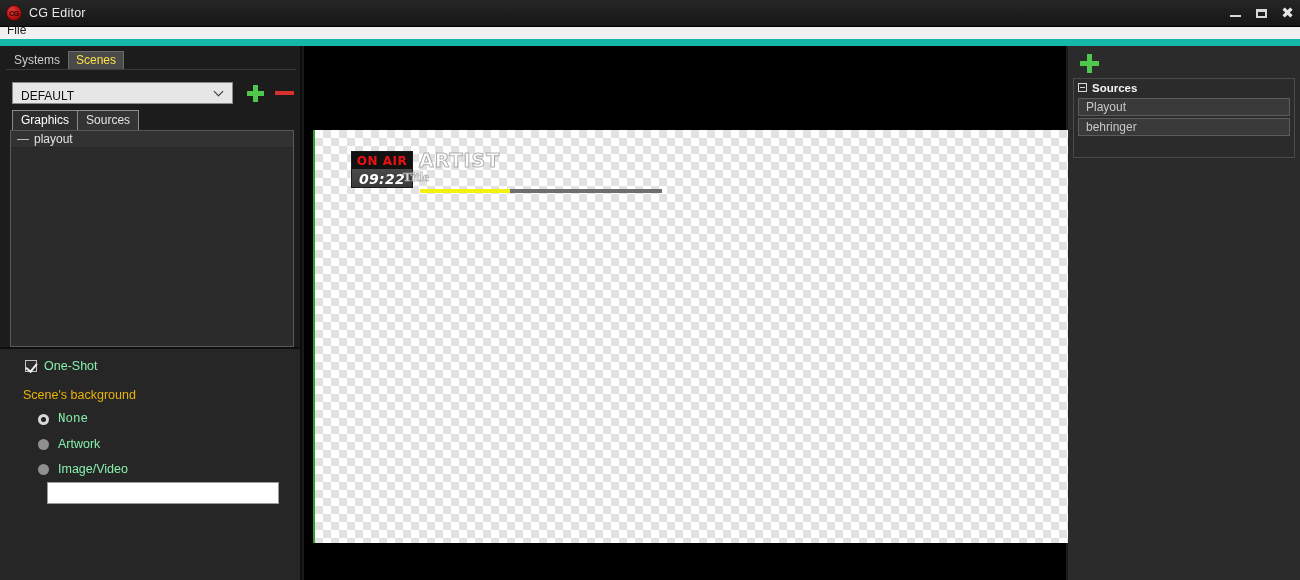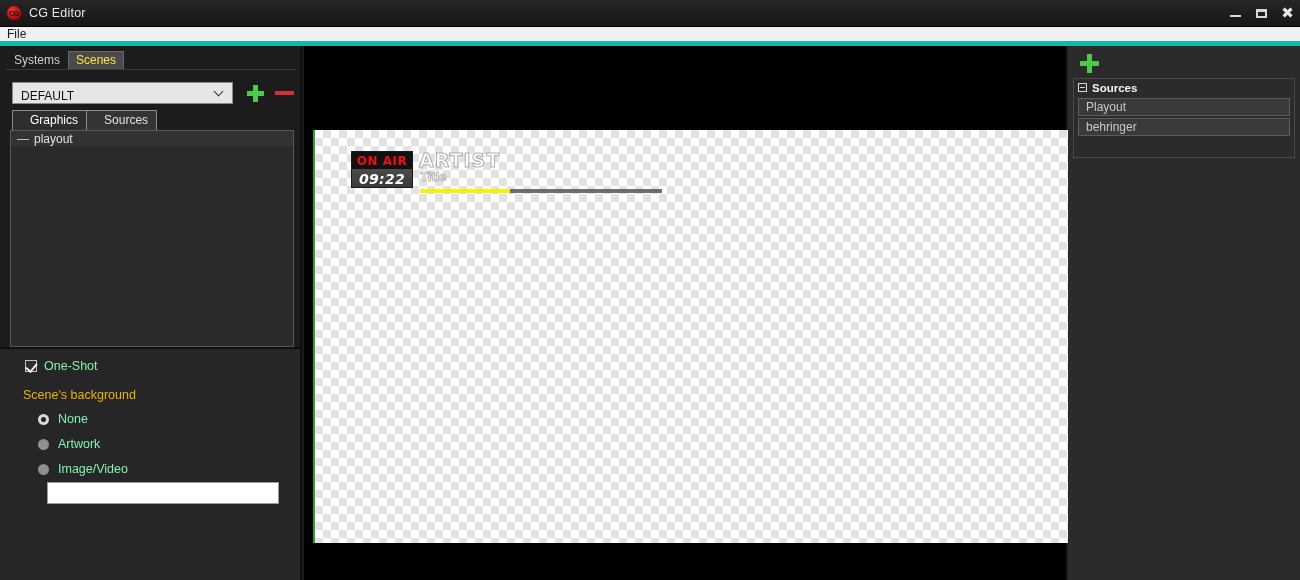--- a/index.html
+++ b/index.html
@@ -62,22 +62,22 @@
   .win-btn.close {
     color: #e6e6e6; font-size: 15px; line-height: 13px; font-weight: bold;
     text-align: center; font-family: "DejaVu Sans", sans-serif;
   }
 
   
   .menubar {
     position: absolute; left: 0; top: 27px;
     width: 1300px; height: 19px;
     background: #f0f0f0;
-    border-bottom: 5px solid #14b8a6;
-    display: flex; align-items: center;
+    border-bottom: 7px solid #14b8a6;
+    display: flex; align-items: flex-end;
   }
   .menu-item {
     font-size: 12px; color: #1a1a1a; padding: 0 7px; line-height: 18px;
   }
 
   
   .left-panel {
     position: absolute; left: 0; top: 46px;
     width: 302px; height: 540px;
     background: #1c1c1c;
@@ -145,21 +145,21 @@
     content: ""; position: absolute; left: 0px; top: 7px;
     width: 19px; height: 4px; background: #d83030;
   }
 
   .sub-tabstrip {
     position: absolute; left: 12px; top: 64px;
     display: flex; align-items: flex-end;
   }
   .subtab {
     font-size: 12px; color: #d8d8d8;
-    padding: 2px 8px 3px 17px;
+    padding: 2px 8px 3px 8px;
     background: #2a2a2a;
     border: 1px solid #565656;
     border-bottom: none;
   }
   .subtab.active {
     background: #2e2e2e;
     color: #ffffff;
     border-color: #8a8a8a;
     position: relative; z-index: 3;
   }
@@ -278,25 +278,25 @@
     font-family: "DejaVu Sans", sans-serif;
   }
   .artist {
     position: absolute; left: 68px; top: -2px;
     font-size: 19px; font-weight: bold; letter-spacing: 1px;
     color: rgba(255,255,255,0.80);
     -webkit-text-stroke: 1px rgba(150,150,150,0.75);
     font-family: "DejaVu Sans", sans-serif;
   }
   .titletxt {
-    position: absolute; left: 69px; top: 18px;
+    position: absolute; left: 52px; top: 18px;
     font-size: 13px; font-weight: bold;
     color: rgba(255,255,255,0.85);
     -webkit-text-stroke: 1px rgba(160,160,160,0.7);
-    font-family: Liberation Sans, sans-serif;
+    font-family: Liberation Serif, serif;
   }
   .progress-track {
     position: absolute; left: 69px; top: 38px;
     width: 242px; height: 4px;
     background: #6e6e6e;
   }
   .progress-fill {
     position: absolute; left: 0; top: 0; height: 4px;
     background: #f2f20a;
   }
@@ -395,21 +395,21 @@
     </div>
 
     <div class="opt-panel">
       <div class="one-shot-row">
         <span class="checkbox checked"></span>
         <span class="opt-text">One-Shot</span>
       </div>
 
       <div class="section-label">Scene's background</div>
 
-      <div class="radio-row" style="top:63px;">
+      <div class="radio-row" style="top:63px;font-family:Liberation Mono, monospace;">
         <span class="radio selected"></span>
         <span class="opt-text">None</span>
       </div>
       <div class="radio-row" style="top:88px;">
         <span class="radio"></span>
         <span class="opt-text">Artwork</span>
       </div>
       <div class="radio-row" style="top:113px;">
         <span class="radio"></span>
         <span class="opt-text">Image/Video</span>

